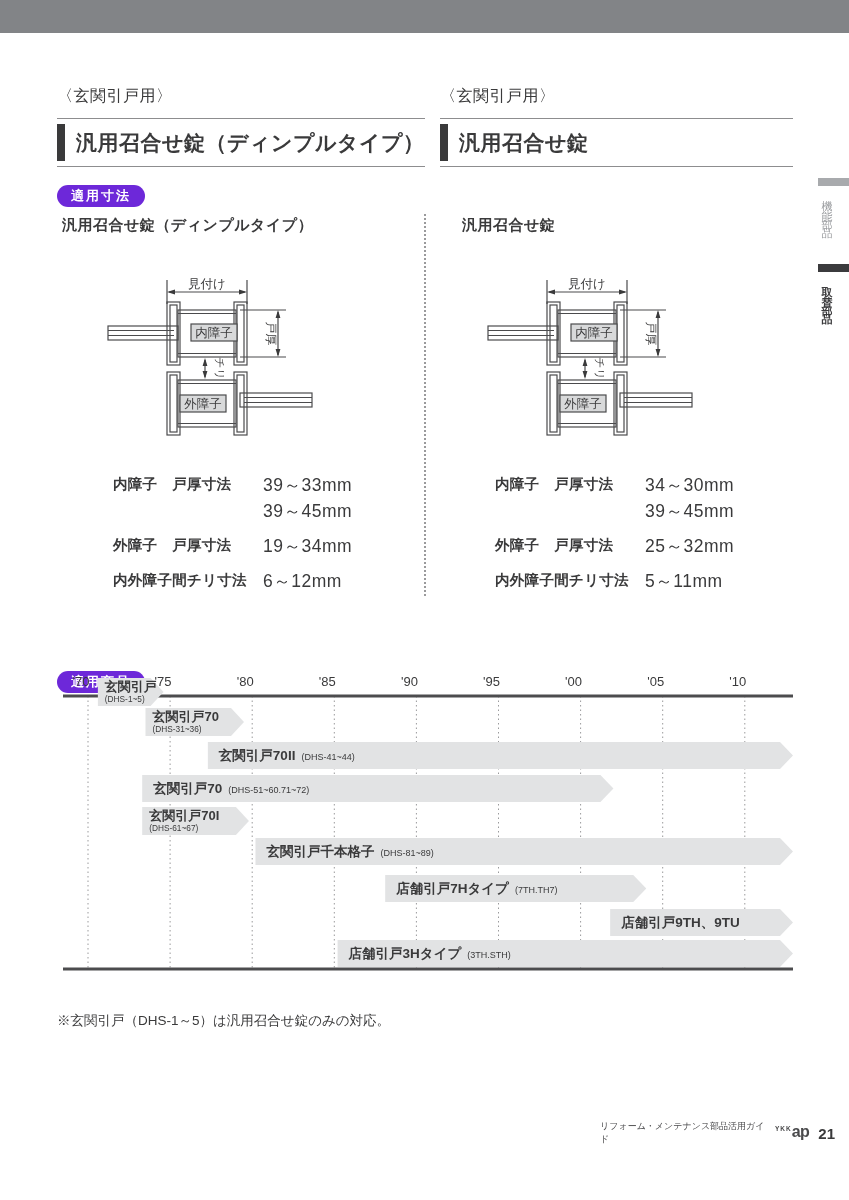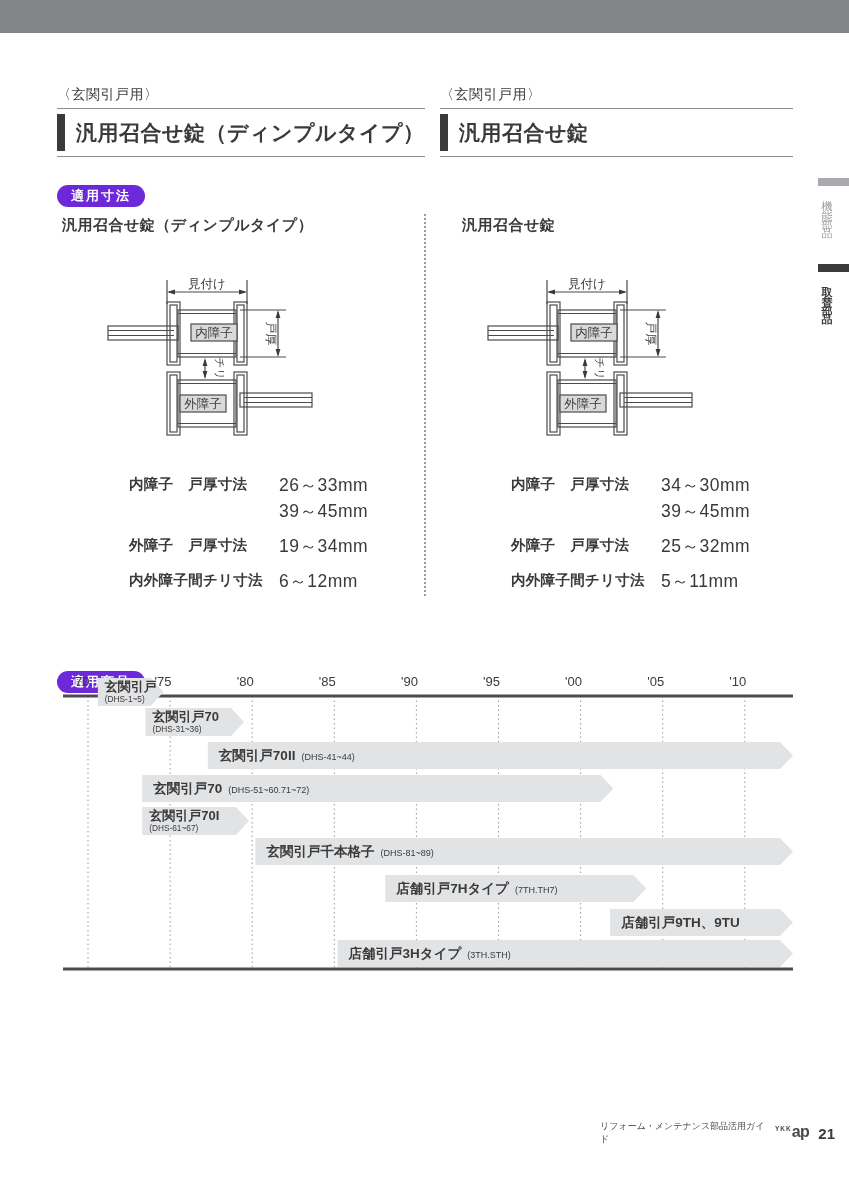--- a/index.html
+++ b/index.html
@@ -3,40 +3,40 @@
 <meta charset="utf-8">
 <style>
   html,body{margin:0;padding:0;background:#fff;}
   .page{position:relative;width:849px;height:1200px;background:#fff;overflow:hidden;
         font-family:"Liberation Sans",sans-serif;color:#3a3a3b;}
   .topbar{position:absolute;left:0;top:0;width:849px;height:33px;background:#828487;}
   
   .col-header{position:absolute;top:86px;}
   .col-header.left{left:57px;width:368px;}
   .col-header.right{left:440px;width:353px;}
-  .cat{font-size:14px;color:#3a3a3b;margin-bottom:4px;letter-spacing:0.5px;}
+  .cat{font-size:16px;color:#3a3a3b;margin-bottom:11px;letter-spacing:0.5px;}
   .rule{height:1px;background:#8d8d8f;}
   .title-row{display:flex;align-items:center;padding:5px 0;}
   .black-bar{width:8px;height:37px;background:#3a3a3b;margin-right:11px;flex:none;}
   .sec-title{font-size:21px;font-weight:bold;color:#3a3a3b;letter-spacing:0.5px;white-space:nowrap;}
   
   .badge{position:absolute;left:57px;width:88px;height:22px;border-radius:11px;background:#6d28d9;
          color:#fff;font-size:13px;font-weight:bold;display:flex;align-items:center;
          justify-content:center;letter-spacing:2px;}
   .badge.dim{top:185px;}
   .badge.prod{top:671px;}
   .subtitle{position:absolute;top:216px;font-size:15px;font-weight:bold;color:#3a3a3b;letter-spacing:0.5px;}
   .subtitle.left{left:62px;}
   .subtitle.right{left:462px;}
   .divider{position:absolute;left:424px;top:214px;height:382px;width:0;border-left:2px dotted #9a9a9c;}
   .diagram-slot{position:absolute;top:260px;width:280px;height:198px;}
   .diagram-slot.left{left:90px;}
   .diagram-slot.right{left:470px;}
   
-  .specs{position:absolute;top:472px;width:330px;margin-left:16px;}
+  .specs{position:absolute;top:472px;width:330px;}
   .specs.left{left:113px;}
   .specs.right{left:495px;}
   .spec-row{display:flex;align-items:flex-start;margin-bottom:9px;}
   .spec-label{font-weight:bold;font-size:14.5px;width:150px;flex:none;padding-top:3px;letter-spacing:0.3px;}
   .spec-values{font-size:17.5px;line-height:26px;letter-spacing:0.5px;}
   
   .chart{position:absolute;left:55px;top:656px;}
   .note{position:absolute;left:57px;top:1012px;font-size:13.5px;color:#3a3a3b;}
   
   .tabbar{position:absolute;width:31px;height:8px;left:818px;}
@@ -187,21 +187,21 @@
     <text x="113" y="148" text-anchor="middle" font-size="12.5">外障子</text>
     <text transform="translate(177,73.5) rotate(90)" text-anchor="middle" font-size="12">戸厚</text>
     <text transform="translate(126,108.5) rotate(90)" text-anchor="middle" font-size="11">チリ</text>
   </svg>
 </div>
 
   <div class="specs left">
     <div class="spec-row">
       <div class="spec-label">内障子　戸厚寸法</div>
       <div class="spec-values">
-        <div>26～33mm</div>
+        <div>39～33mm</div>
         <div>39～45mm</div>
       </div>
     </div>
     <div class="spec-row">
       <div class="spec-label">外障子　戸厚寸法</div>
       <div class="spec-values">19～34mm</div>
     </div>
     <div class="spec-row">
       <div class="spec-label">内外障子間チリ寸法</div>
       <div class="spec-values">6～12mm</div>
@@ -267,20 +267,21 @@
         <text x="211.48400000000078" y="200.3" font-size="13.5" font-weight="bold">玄関引戸千本格子<tspan font-size="9" font-weight="normal" dx="6">(DHS-81~89)</tspan></text>
         <polygon points="330.2019999999985,219 578.2800000000001,219 591.2800000000001,232.5 578.2800000000001,246 330.2019999999985,246" fill="#e2e3e4"></polygon>
         <text x="341.2019999999985" y="237.3" font-size="13.5" font-weight="bold">店舗引戸7Hタイプ<tspan font-size="9" font-weight="normal" dx="6">(7TH.TH7)</tspan></text>
         <polygon points="555.1559999999993,253 725,253 738,266.5 725,280 555.1559999999993,280" fill="#e2e3e4"></polygon>
         <text x="566.1559999999993" y="271.3" font-size="13.5" font-weight="bold">店舗引戸9TH、9TU</text>
         <polygon points="282.58400000000074,284 725,284 738,297.5 725,311 282.58400000000074,311" fill="#e2e3e4"></polygon>
         <text x="293.58400000000074" y="302.3" font-size="13.5" font-weight="bold">店舗引戸3Hタイプ<tspan font-size="9" font-weight="normal" dx="6">(3TH.STH)</tspan></text>
       </svg>
   </div>
 
+  <div class="note">※玄関引戸（DHS-1～5）は汎用召合せ錠のみの対応。</div>
 
   <div class="tabbar gray"></div>
   <div class="vtab inactive">機能部品</div>
   <div class="tabbar dark"></div>
   <div class="vtab active">取替部品</div>
 
   <div class="footer">
     <span class="guide">リフォーム・メンテナンス部品活用ガイド</span>
     <span class="logo">
       <span class="logo-top">YKK</span>

